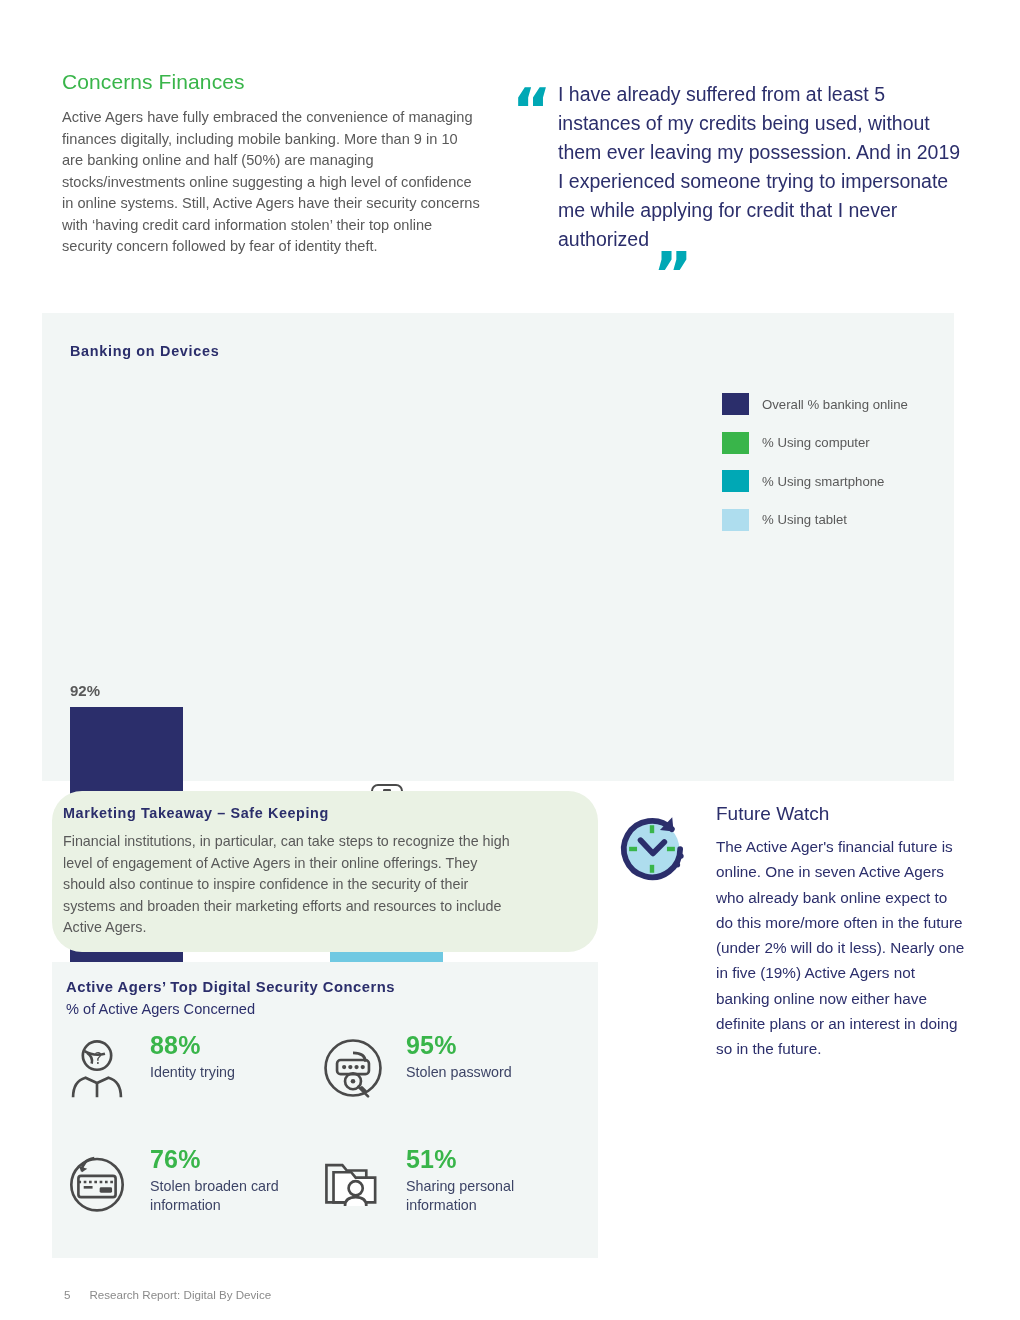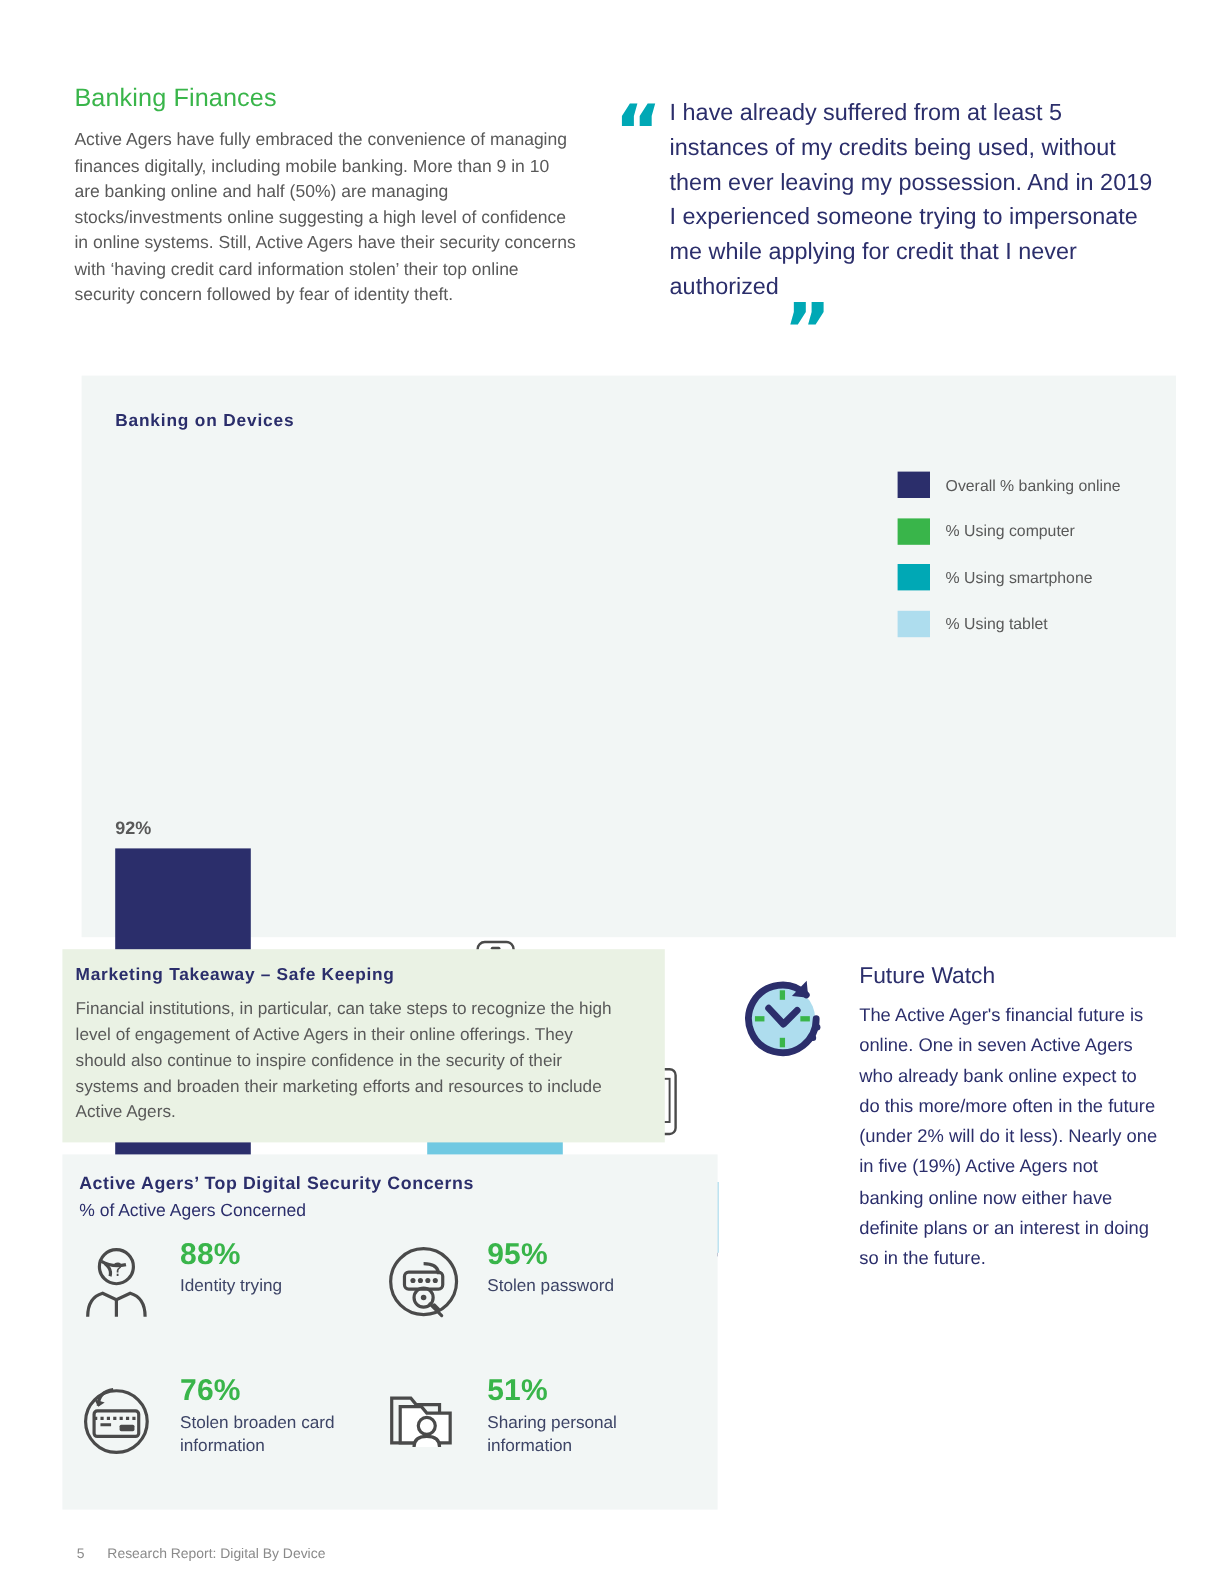--- a/index.html
+++ b/index.html
@@ -37,21 +37,21 @@
   }
   .qmark-close { font-size: 60px; position: relative; top: 22px; left: 4px; display:inline-block;
     transform: rotate(180deg); }
   .quote-attr {
     margin-top: 22px; padding-left: 46px;
     font-size: 14.6px; color: #595959;
   }
 
   
   .chart-panel {
-    position: absolute; left: 68px; top: 313px; width: 912px; height: 468px;
+    position: absolute; left: 42px; top: 313px; width: 912px; height: 468px;
     background: #f2f6f5;
   }
   .chart-title {
     position: absolute; left: 28px; top: 30px;
     font-size: 14.4px; font-weight: 700; color: #2b2e6b; letter-spacing: .7px;
   }
   .axis-line {
     position: absolute; left: 28px; top: 731px; width: 502px; height: 2.5px;
     background: #2b2e6b;
   }
@@ -77,22 +77,23 @@
   }
 
   
   .legend { position: absolute; left: 640px; top: 80px; }
   .legend-row { display: flex; align-items: center; margin-bottom: 16.5px; margin-left: 40px; }
   .legend-swatch { width: 27px; height: 22px; flex: 0 0 auto; }
   .legend-label { font-size: 13.2px; color: #595959; margin-left: 13px; white-space: nowrap; }
 
   
   .takeaway {
-    position: absolute; left: 52px; top: 791px; width: 502px; height: 161px;
+    position: absolute; left: 52px; top: 791px; width: 546px; height: 161px;
     background: #eaf2e4;
+    border-radius: 30px;
   }
   .takeaway h2 {
     position: absolute; left: 11px; top: 14px;
     font-size: 14.4px; font-weight: 700; color: #2b2e6b; letter-spacing: .6px;
   }
   .takeaway p {
     position: absolute; left: 11px; top: 40px; width: 450px;
     font-size: 14.3px; line-height: 21.5px; color: #595959;
   }
 
@@ -138,21 +139,21 @@
   
   .footer { position: absolute; left: 64px; top: 1288px; display: flex; gap: 19px; }
   .footer span { font-size: 11.6px; color: #8a8a8a; }
 </style>
 </head>
 <body>
 
 <div class="page">
 
   <section class="intro">
-    <h1>Banking Finances</h1>
+    <h1>Concerns Finances</h1>
     <p>Active Agers have fully embraced the convenience of managing finances digitally, including mobile banking. More than 9 in 10 are banking online and half (50%) are managing stocks/investments online suggesting a high level of confidence in online systems. Still, Active Agers have their security concerns with ‘having credit card information stolen’ their top online security concern followed by fear of identity theft.</p>
   </section>
 
   <section class="quote-block">
     <div class="quote-text">
       <span class="qmark qmark-open">“</span><span>I have already suffered from at least 5 instances of my credits being used, without them ever leaving my possession. And in 2019 I experienced someone trying to impersonate me while applying for credit that I never authorized</span><span class="qmark qmark-close">“</span>
     </div>
   </section>
 
   <section class="chart-panel">

